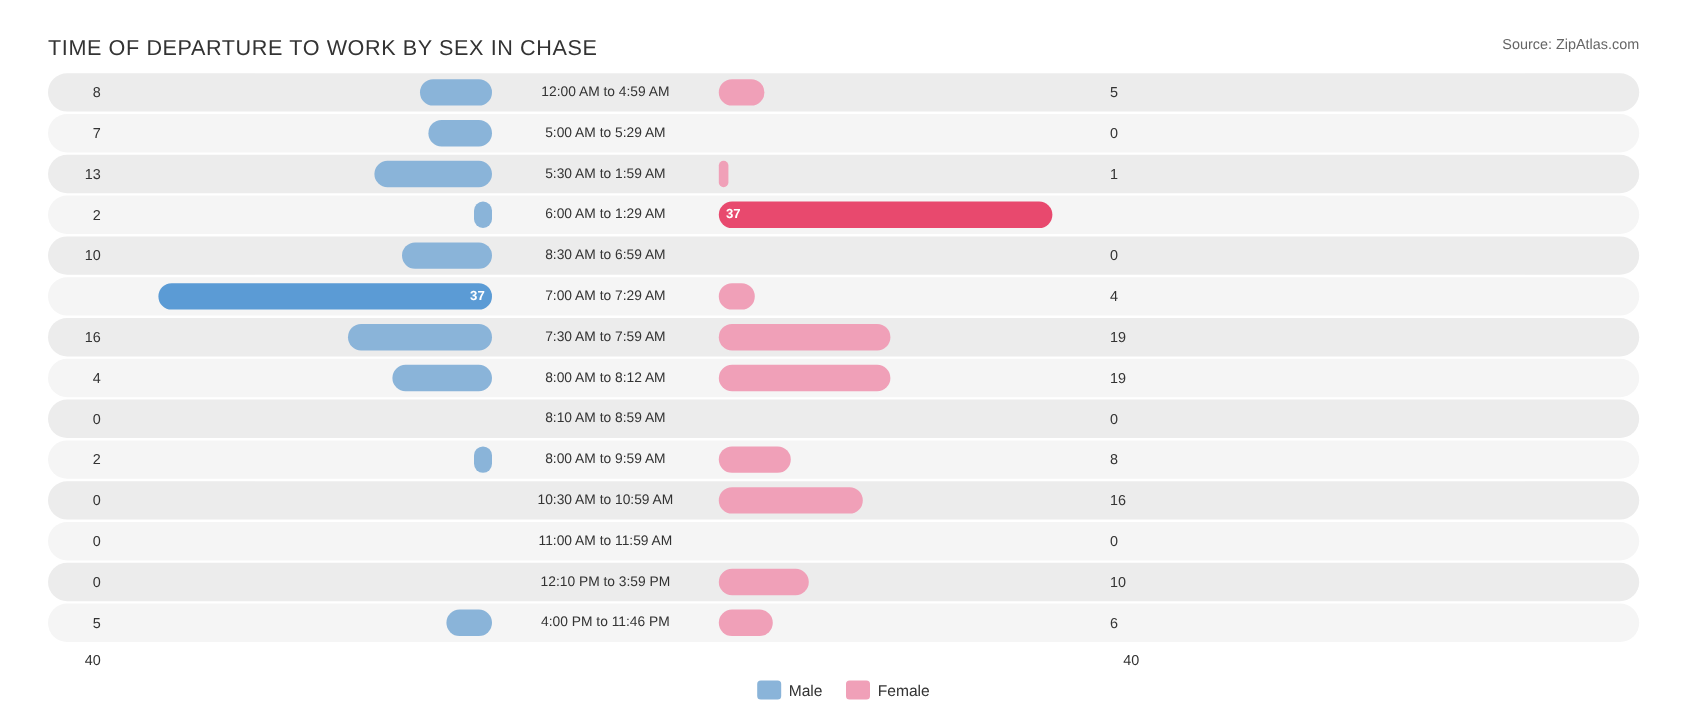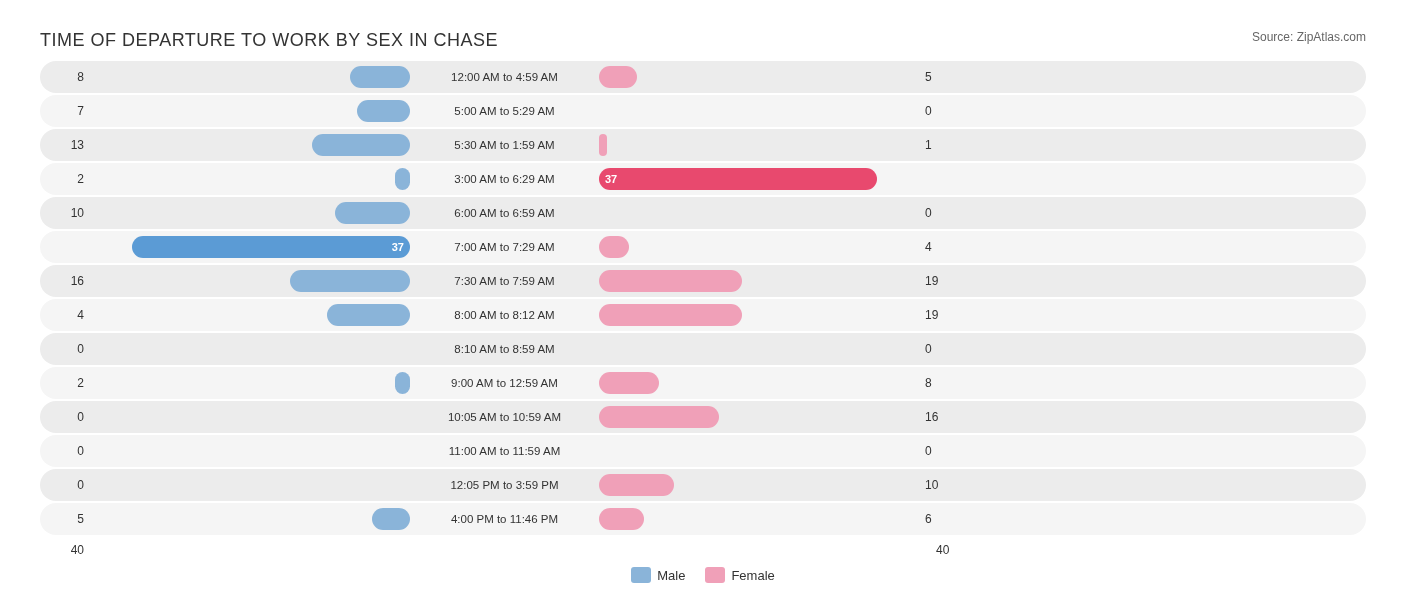--- a/index.html
+++ b/index.html
@@ -213,34 +213,34 @@
     <div class="right-bar-area">
       <div class="right-bar" style="width:8px"></div>
     </div>
     <div class="right-val"><span>1</span></div>
   </div>
       <div class="row">
     <div class="left-val"><span>2</span></div>
     <div class="left-bar-area">
       <div class="left-bar" style="width:15px"></div>
     </div>
-    <div class="label-cell">3:00 AM to 6:29 AM</div>
+    <div class="label-cell">6:00 AM to 1:29 AM</div>
     <div class="right-bar-area">
       <div class="right-bar highlighted" style="width:278px">
             <span class="bar-label-inside">37</span>
           </div>
     </div>
     <div class="right-val"></div>
   </div>
       <div class="row">
     <div class="left-val"><span>10</span></div>
     <div class="left-bar-area">
       <div class="left-bar" style="width:75px"></div>
     </div>
-    <div class="label-cell">6:00 AM to 6:59 AM</div>
+    <div class="label-cell">8:30 AM to 6:59 AM</div>
     <div class="right-bar-area">
       <div class="right-bar" style="width:0px"></div>
     </div>
     <div class="right-val"><span>0</span></div>
   </div>
       <div class="row">
     <div class="left-val"></div>
     <div class="left-bar-area">
       <div class="left-bar highlighted" style="width:278px">
             <span class="bar-label-inside">37</span>
@@ -283,32 +283,32 @@
     <div class="right-bar-area">
       <div class="right-bar" style="width:0px"></div>
     </div>
     <div class="right-val"><span>0</span></div>
   </div>
       <div class="row">
     <div class="left-val"><span>2</span></div>
     <div class="left-bar-area">
       <div class="left-bar" style="width:15px"></div>
     </div>
-    <div class="label-cell">9:00 AM to 12:59 AM</div>
+    <div class="label-cell">8:00 AM to 9:59 AM</div>
     <div class="right-bar-area">
       <div class="right-bar" style="width:60px"></div>
     </div>
     <div class="right-val"><span>8</span></div>
   </div>
       <div class="row">
     <div class="left-val"><span>0</span></div>
     <div class="left-bar-area">
       <div class="left-bar" style="width:0px"></div>
     </div>
-    <div class="label-cell">10:05 AM to 10:59 AM</div>
+    <div class="label-cell">10:30 AM to 10:59 AM</div>
     <div class="right-bar-area">
       <div class="right-bar" style="width:120px"></div>
     </div>
     <div class="right-val"><span>16</span></div>
   </div>
       <div class="row">
     <div class="left-val"><span>0</span></div>
     <div class="left-bar-area">
       <div class="left-bar" style="width:0px"></div>
     </div>
@@ -316,21 +316,21 @@
     <div class="right-bar-area">
       <div class="right-bar" style="width:0px"></div>
     </div>
     <div class="right-val"><span>0</span></div>
   </div>
       <div class="row">
     <div class="left-val"><span>0</span></div>
     <div class="left-bar-area">
       <div class="left-bar" style="width:0px"></div>
     </div>
-    <div class="label-cell">12:05 PM to 3:59 PM</div>
+    <div class="label-cell">12:10 PM to 3:59 PM</div>
     <div class="right-bar-area">
       <div class="right-bar" style="width:75px"></div>
     </div>
     <div class="right-val"><span>10</span></div>
   </div>
       <div class="row">
     <div class="left-val"><span>5</span></div>
     <div class="left-bar-area">
       <div class="left-bar" style="width:38px"></div>
     </div>

